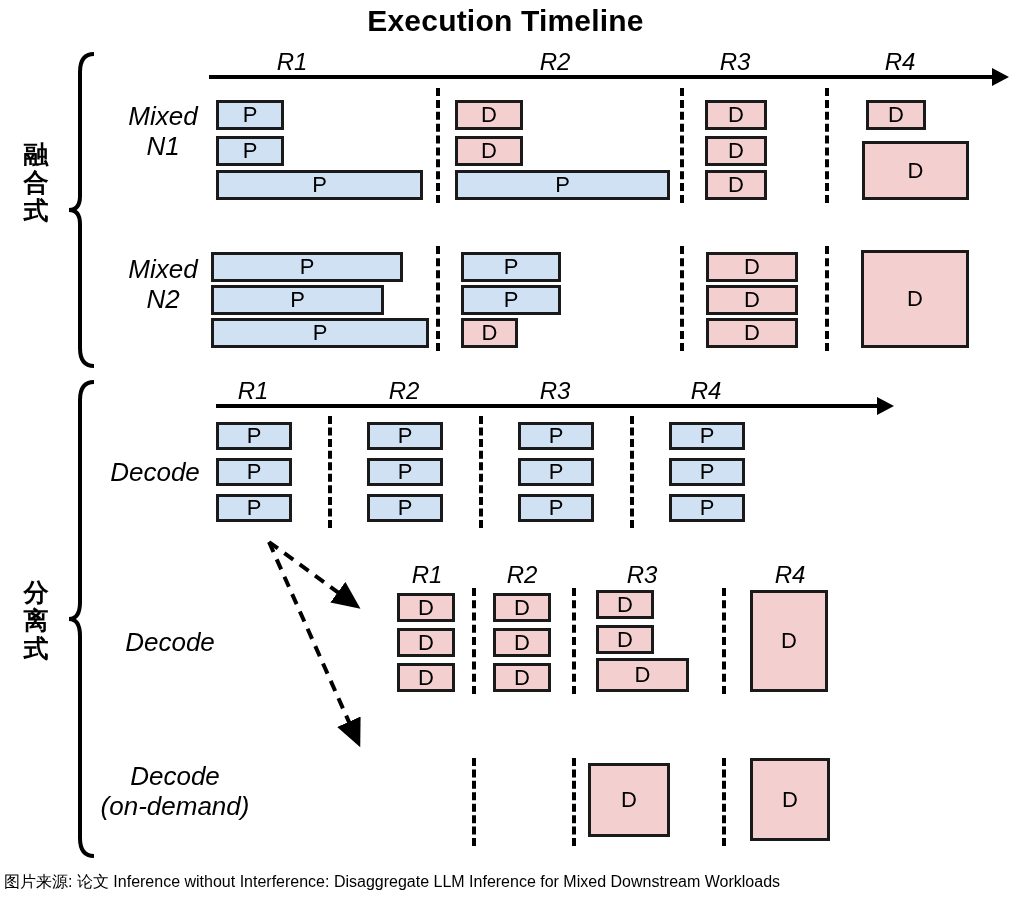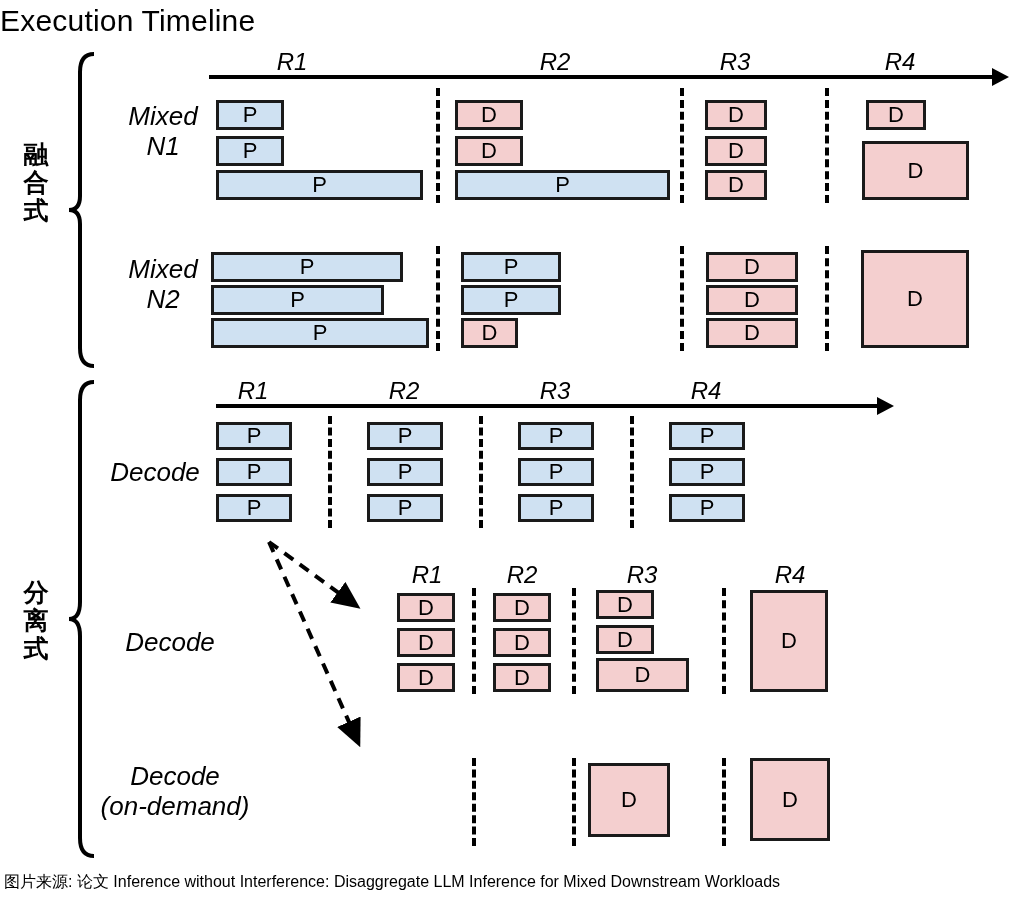--- a/index.html
+++ b/index.html
@@ -13,22 +13,23 @@
     width:1011px;
     height:907px;
     background:#fff;
     overflow:hidden;
   }
   .abs{position:absolute;}
 
   
   #title{
     left:0; top:4px; width:1011px;
+    text-align:center;
     font-size:30px;
-    font-weight:normal;
+    font-weight:bold;
     letter-spacing:.2px;
   }
 
   
   .row-label{
     font-style:italic;
     font-size:26px;
     text-align:center;
     line-height:1.15;
     white-space:pre-line;

